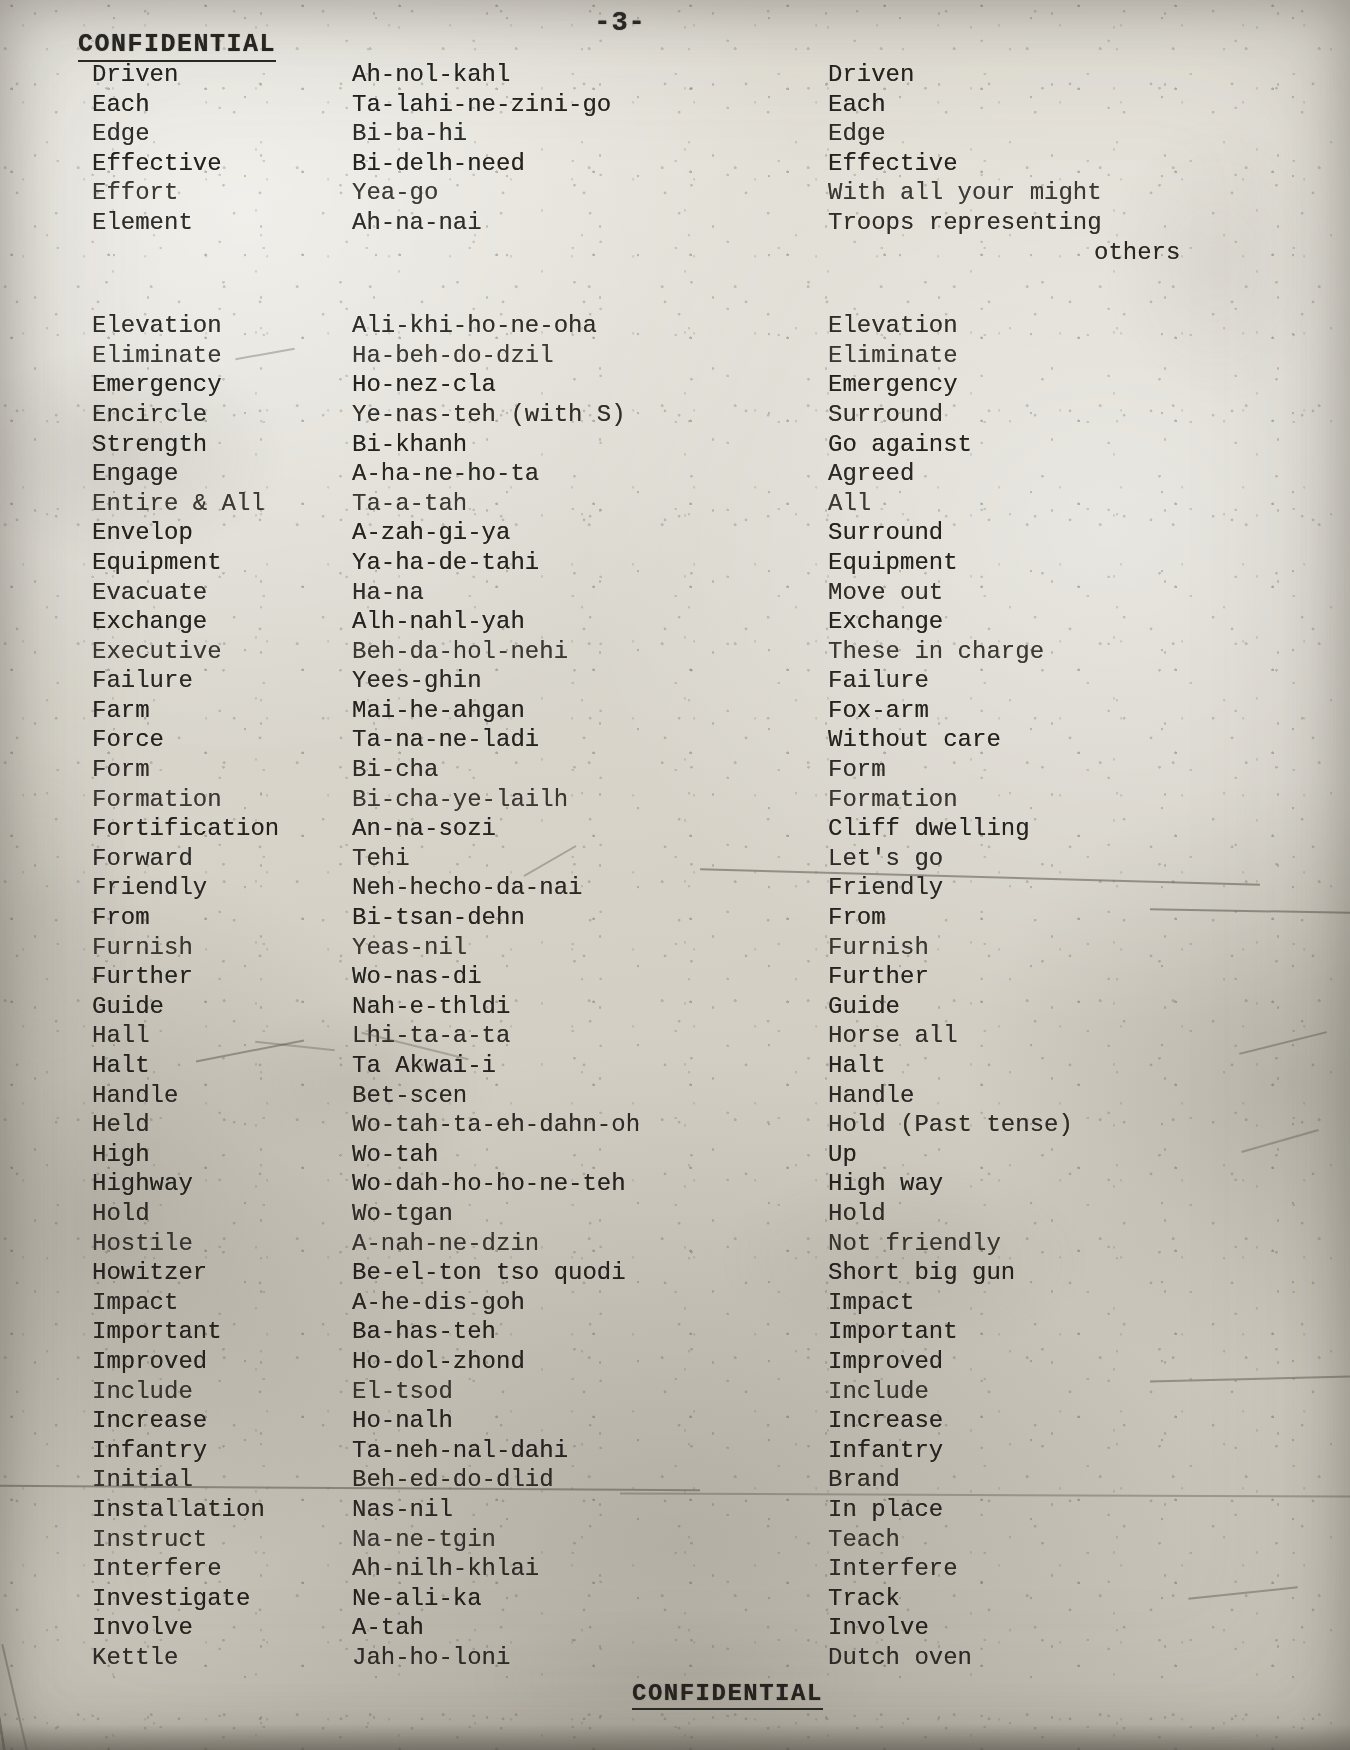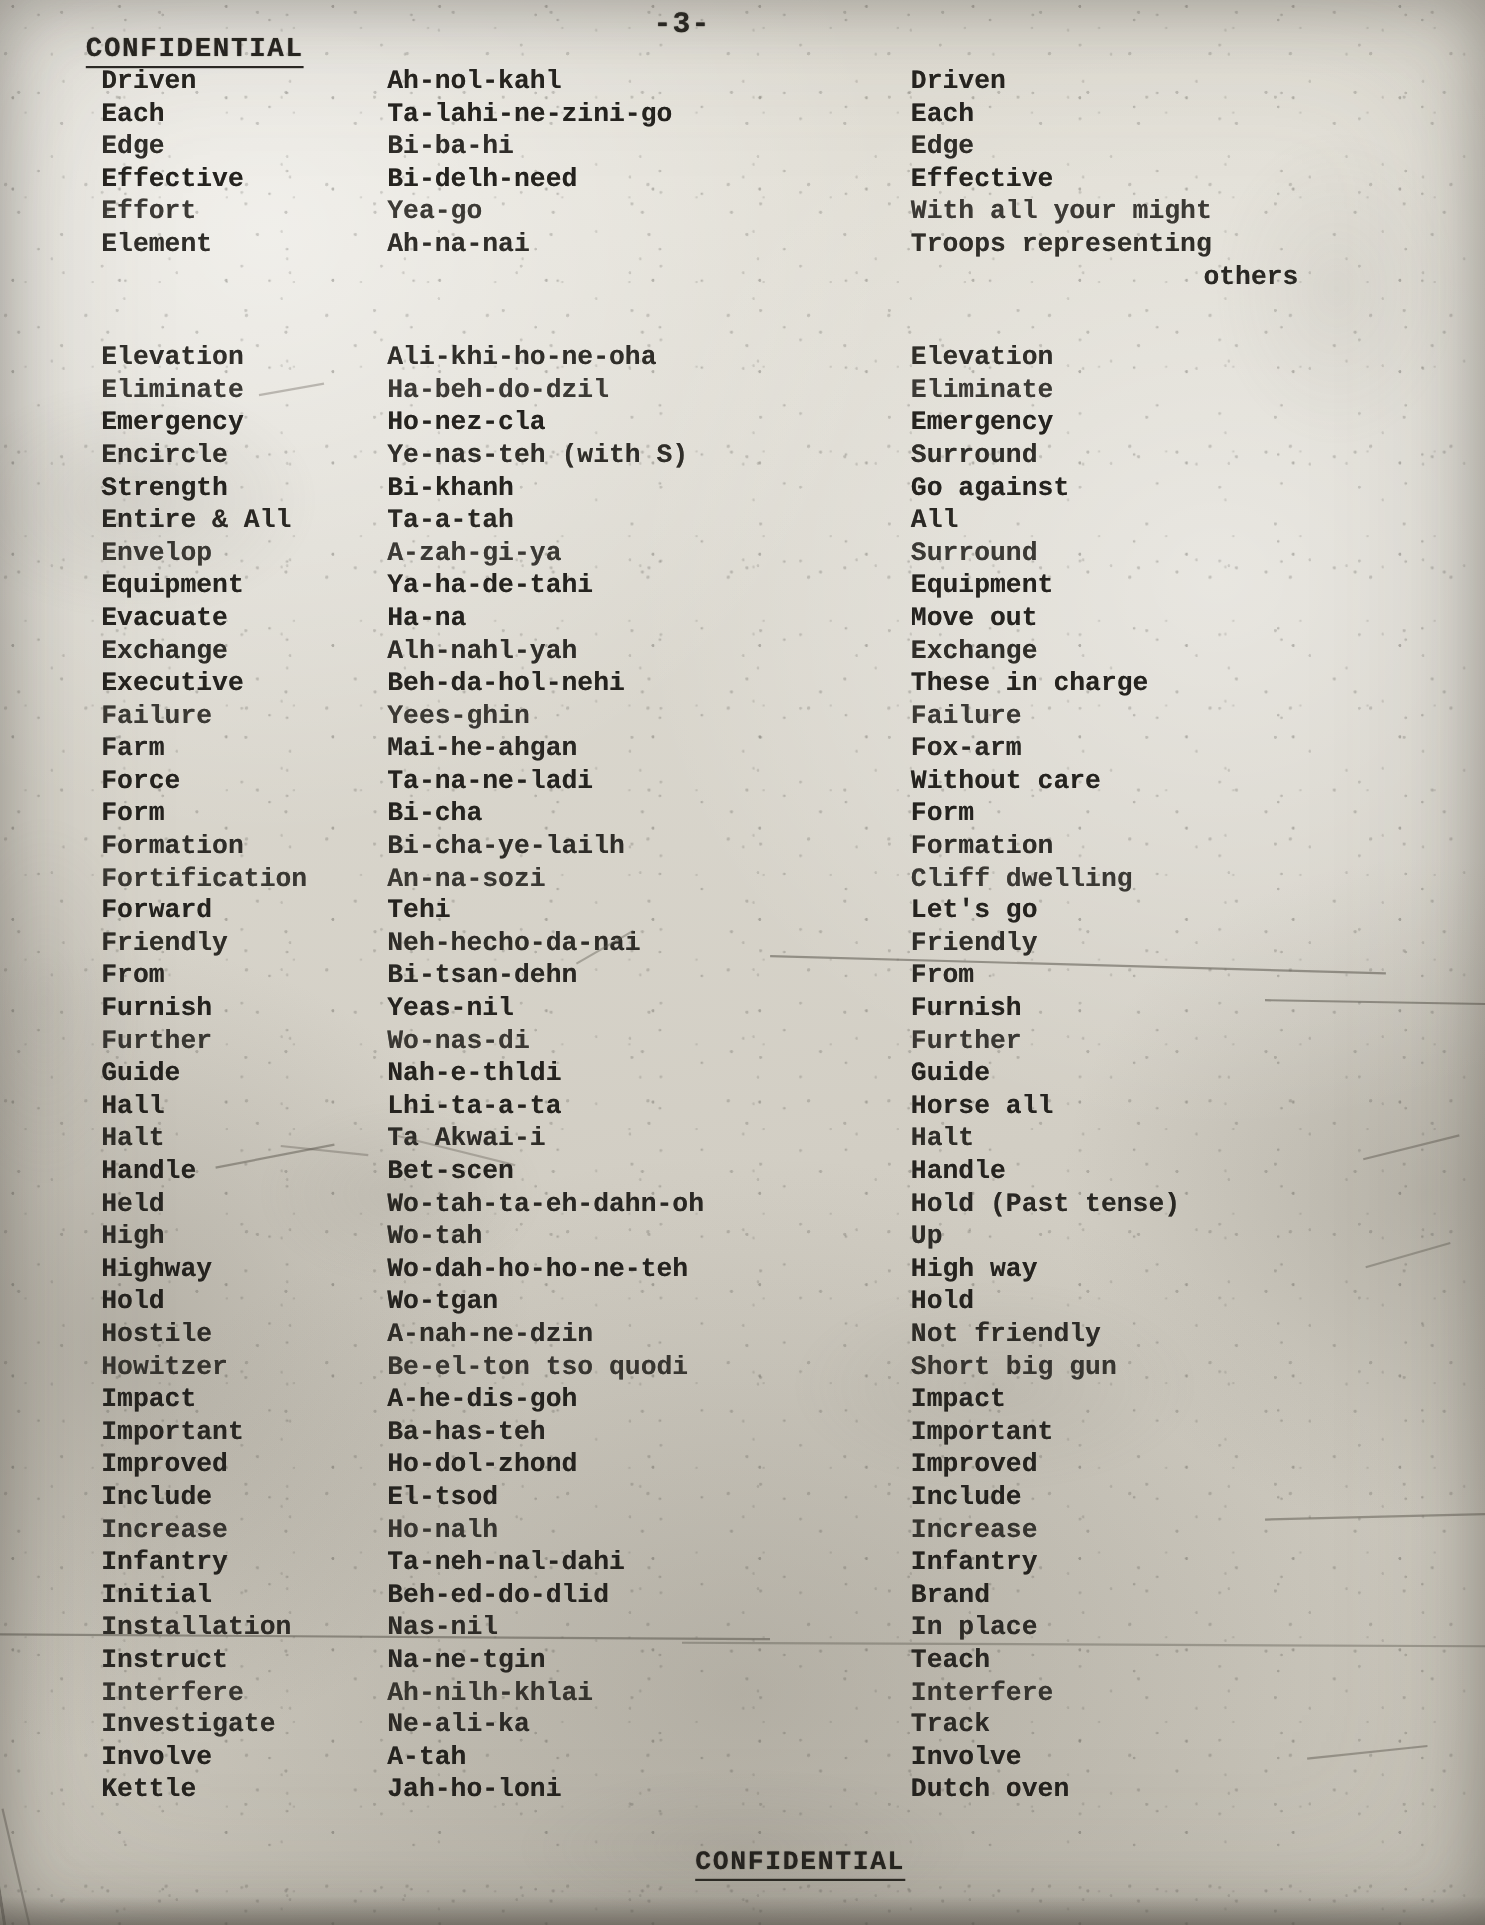--- a/index.html
+++ b/index.html
@@ -75,21 +75,20 @@
     text-shadow:0 0 1px rgba(35,33,29,.7);
   }
 
   .table{
     position:absolute; left:0; top:60px; width:1350px;
   }
   .row{
     position:relative;
     height:29.6px;
     white-space:nowrap;
-    font-weight:bold;
   }
   .row.gap{ height:44px; }
   .cell{
     position:absolute; top:0;
     font-size:24px; line-height:29.6px;
     text-shadow:0 0 .6px rgba(35,33,29,.55);
   }
   .c-eng{ left:92px; }
   .c-nav{ left:352px; }
   .c-mean{ left:828px; }
@@ -206,20 +205,25 @@
         <span class="cell c-eng ink">Encircle</span>
         <span class="cell c-nav ink">Ye-nas-teh (with S)</span>
         <span class="cell c-mean ink">Surround</span>
       </div>
       <div class="row">
         <span class="cell c-eng ink">Strength</span>
         <span class="cell c-nav ink">Bi-khanh</span>
         <span class="cell c-mean ink">Go against</span>
       </div>
       <div class="row">
+        <span class="cell c-eng ink">Engage</span>
+        <span class="cell c-nav ink">A-ha-ne-ho-ta</span>
+        <span class="cell c-mean ink">Agreed</span>
+      </div>
+      <div class="row">
         <span class="cell c-eng ink">Entire &amp; All</span>
         <span class="cell c-nav ink">Ta-a-tah</span>
         <span class="cell c-mean ink">All</span>
       </div>
       <div class="row">
         <span class="cell c-eng ink">Envelop</span>
         <span class="cell c-nav ink">A-zah-gi-ya</span>
         <span class="cell c-mean ink">Surround</span>
       </div>
       <div class="row">

